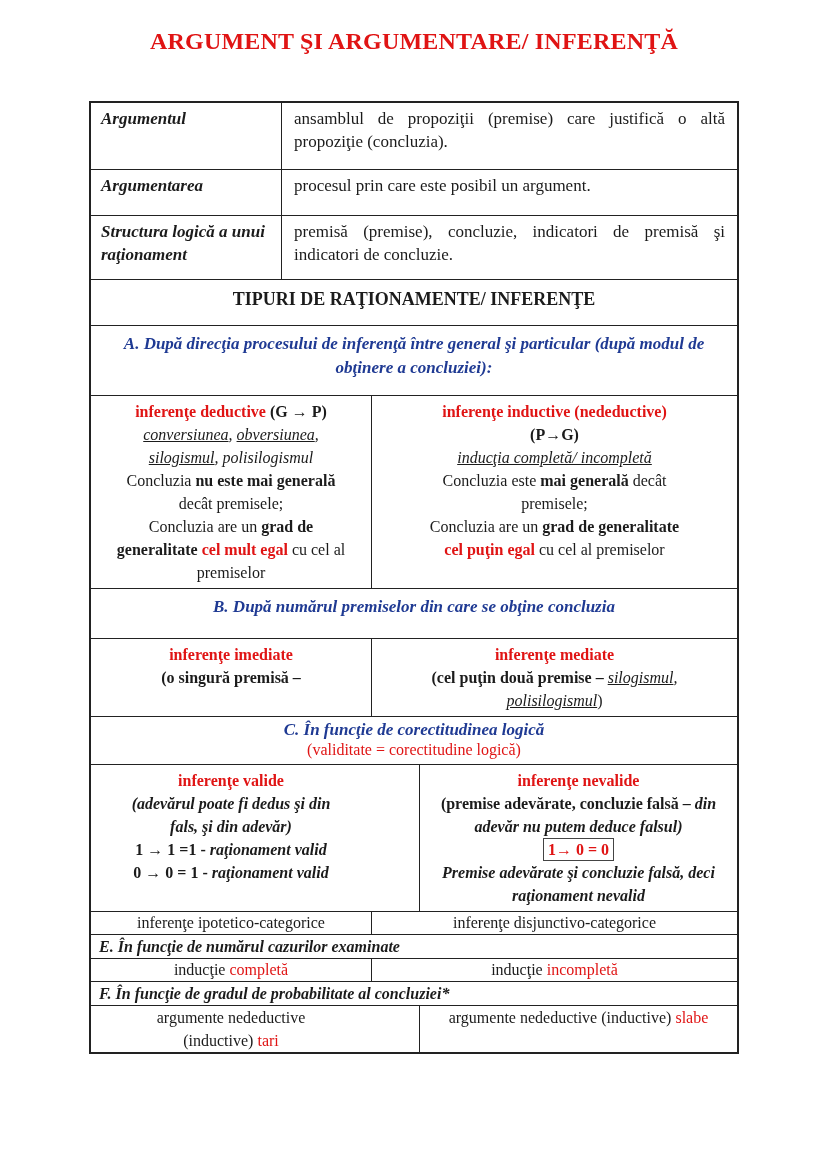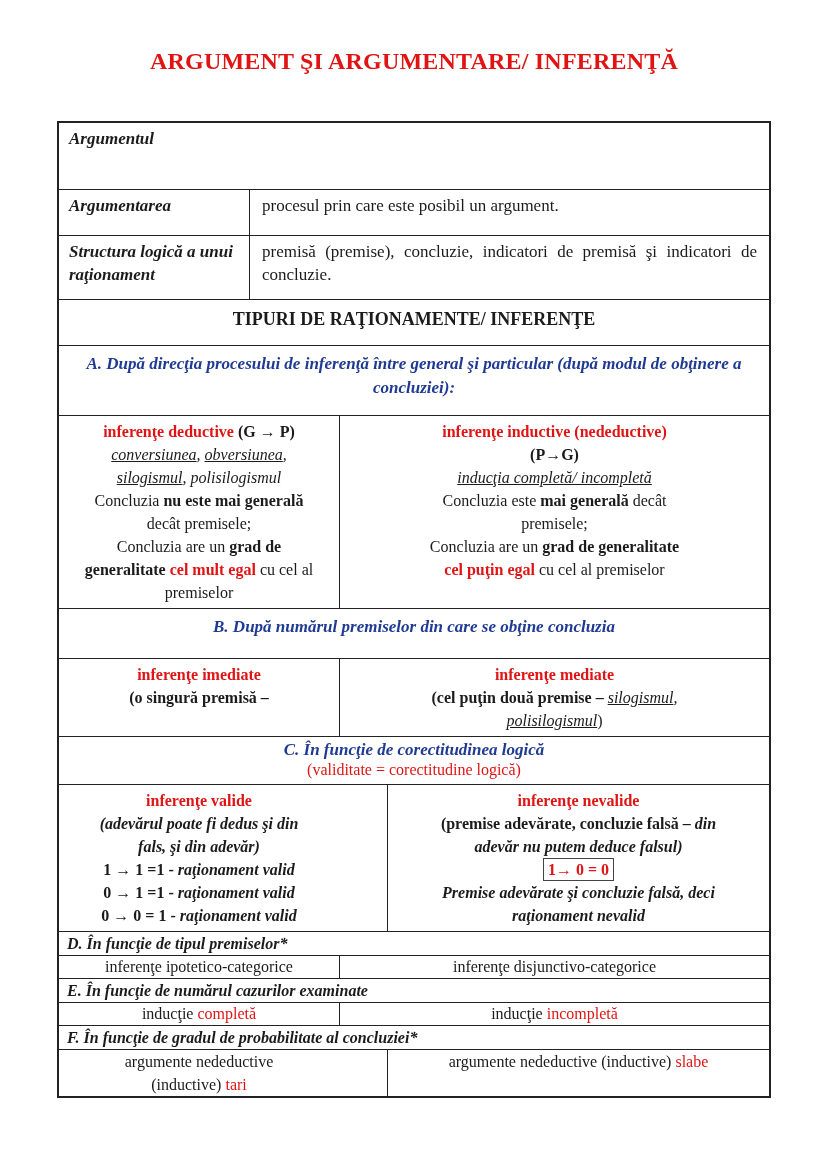--- a/index.html
+++ b/index.html
@@ -4,32 +4,32 @@
 <style>
   html,body { margin:0; padding:0; background:#ffffff; }
   .page {
     position: relative;
     width: 828px; height: 1171px;
     margin: 0 auto;
     background: #ffffff;
     font-family: "Liberation Serif", "DejaVu Serif", serif;
     color: #1b1b1b;
     box-sizing: border-box;
-    padding-top: 48px;
+    padding-top: 28px;
   }
   .title {
     margin: 0 0 46px 0;
     text-align: center;
     font-size: 24px;
     font-weight: bold;
     color: #e01414;
     letter-spacing: .2px;
   }
   .tbl {
-    width: 714px;
+    width: 650px;
     margin: 0 auto;
     border: 2px solid #222;
     box-sizing: border-box;
   }
   .r { display: grid; border-top: 1px solid #222; box-sizing: border-box; }
   .r:first-child { border-top: none; }
   .cols-def { grid-template-columns: 190px 1fr; }
   .cols-2   { grid-template-columns: 280px 1fr; }
   .cols-1   { grid-template-columns: 1fr; }
   .c { padding: 4px 8px 4px 8px; box-sizing: border-box; font-size: 16px; line-height: 23px; }
@@ -68,20 +68,21 @@
 <body>
 
 <div class="page">
 
   <h1 class="title">ARGUMENT ŞI ARGUMENTARE/ INFERENŢĂ</h1>
 
   <div class="tbl">
 
     <div class="r cols-def h-def1">
       <div class="c term">Argumentul</div>
+      <div class="c defn">ansamblul de propoziţii (premise) care justifică o altă propoziţie (concluzia).</div>
     </div>
     <div class="r cols-def h-def2">
       <div class="c term">Argumentarea</div>
       <div class="c defn">procesul prin care este posibil un argument.</div>
     </div>
     <div class="r cols-def h-def3">
       <div class="c term">Structura logică a unui raţionament</div>
       <div class="c defn">premisă (premise), concluzie, indicatori de premisă şi indicatori de concluzie.</div>
     </div>
 
@@ -137,36 +138,32 @@
         <span class="line subhdr-red">(validitate = corectitudine logică)</span>
       </div>
     </div>
 
     <div class="r cols-2 h-cellsC">
       <div class="c ctr">
         <span class="line b red">inferenţe valide</span>
         <span class="line b i">(adevărul poate fi dedus şi din</span>
         <span class="line b i">fals, şi din adevăr)</span>
         <span class="line"><span class="b">1 → 1 =1 - </span><span class="b i">raţionament valid</span></span>
-        <span class="line"><span class="b">0 → 1 =1 - </span><span class="b i">raţionament valid</span></span>
         <span class="line"><span class="b">0 → 0 = 1 - </span><span class="b i">raţionament valid</span></span>
       </div>
       <div class="c ctr">
         <span class="line b red">inferenţe nevalide</span>
         <span class="line"><span class="b">(premise adevărate, concluzie falsă – </span><span class="b i">din</span></span>
         <span class="line b i">adevăr nu putem deduce falsul)</span>
         <span class="line"><span class="boxed b red">1→ 0 = 0</span></span>
         <span class="line b i">Premise adevărate şi concluzie falsă, deci</span>
         <span class="line b i">raţionament nevalid</span>
       </div>
     </div>
 
-    <div class="r cols-1 h-thin">
-      <div class="c sec-black">D. În funcţie de tipul premiselor*</div>
-    </div>
     <div class="r cols-2 h-thin">
       <div class="c ctr" style="padding:0 8px; line-height:22px;">inferenţe ipotetico-categorice</div>
       <div class="c ctr" style="padding:0 8px; line-height:22px;">inferenţe disjunctivo-categorice</div>
     </div>
 
     <div class="r cols-1 h-thin">
       <div class="c sec-black">E. În funcţie de numărul cazurilor examinate</div>
     </div>
     <div class="r cols-2 h-thin">
       <div class="c ctr" style="padding:0 8px; line-height:22px;"><span>inducţie </span><span class="red">completă</span></div>

